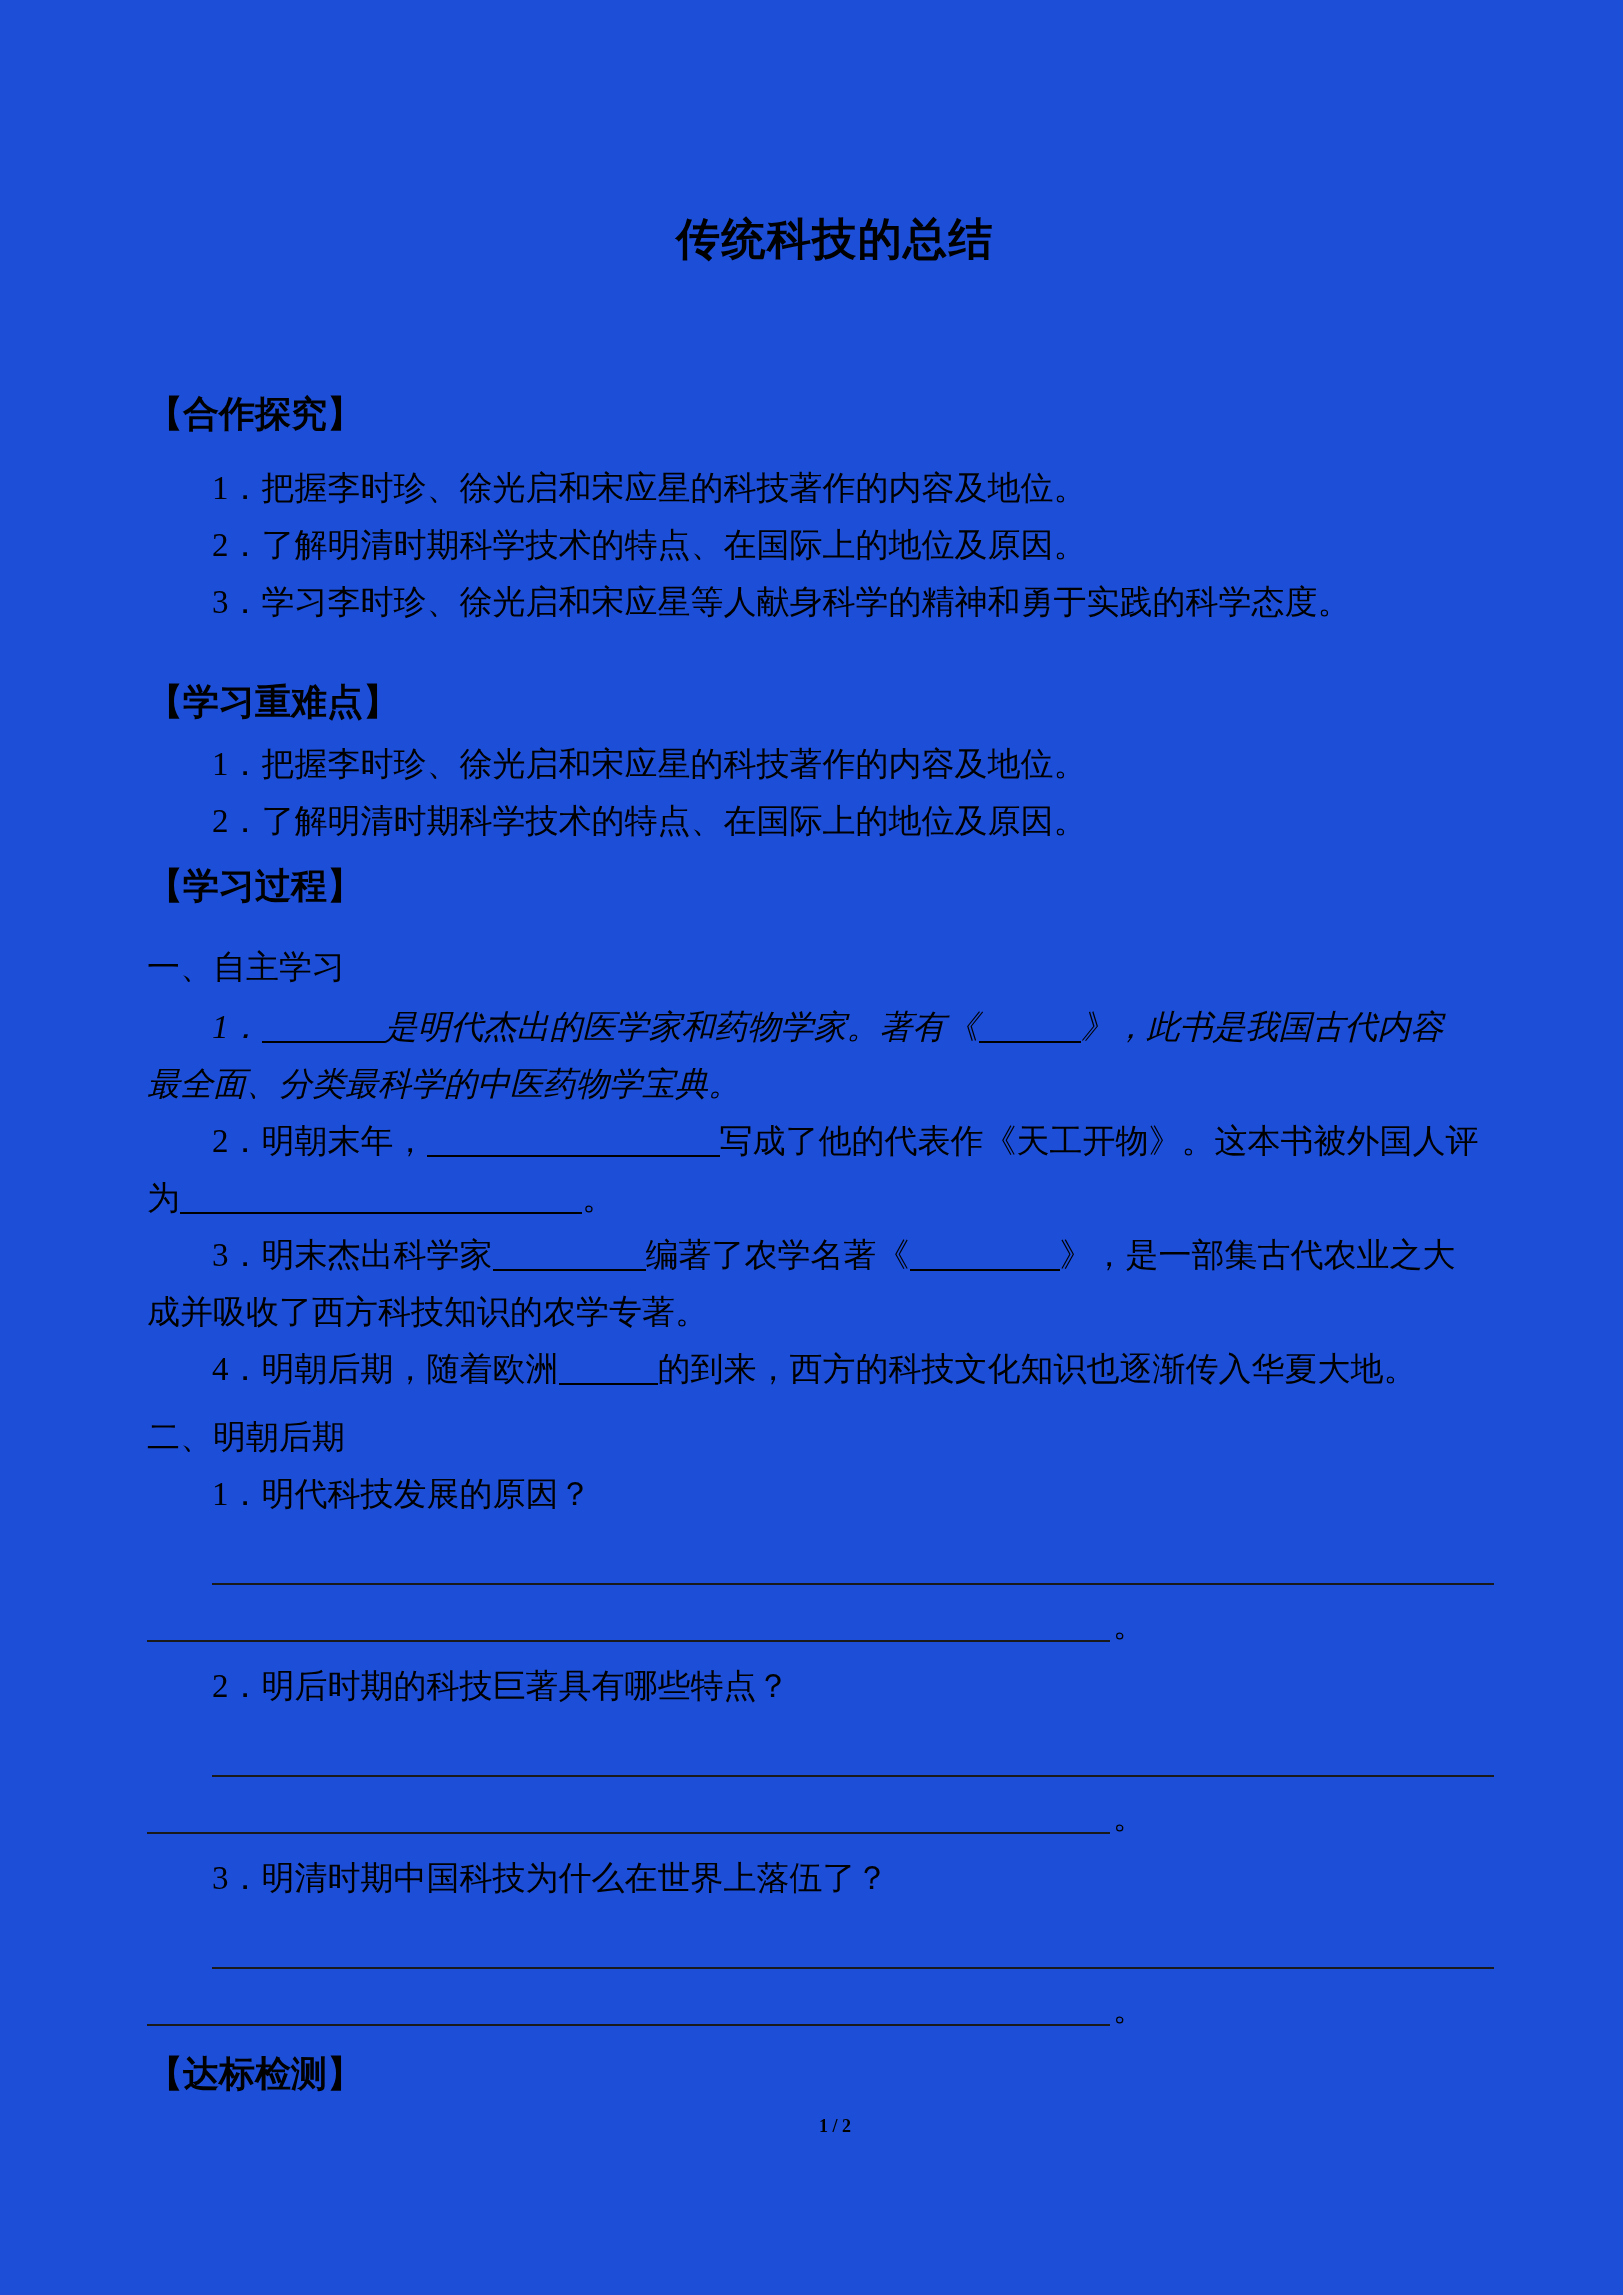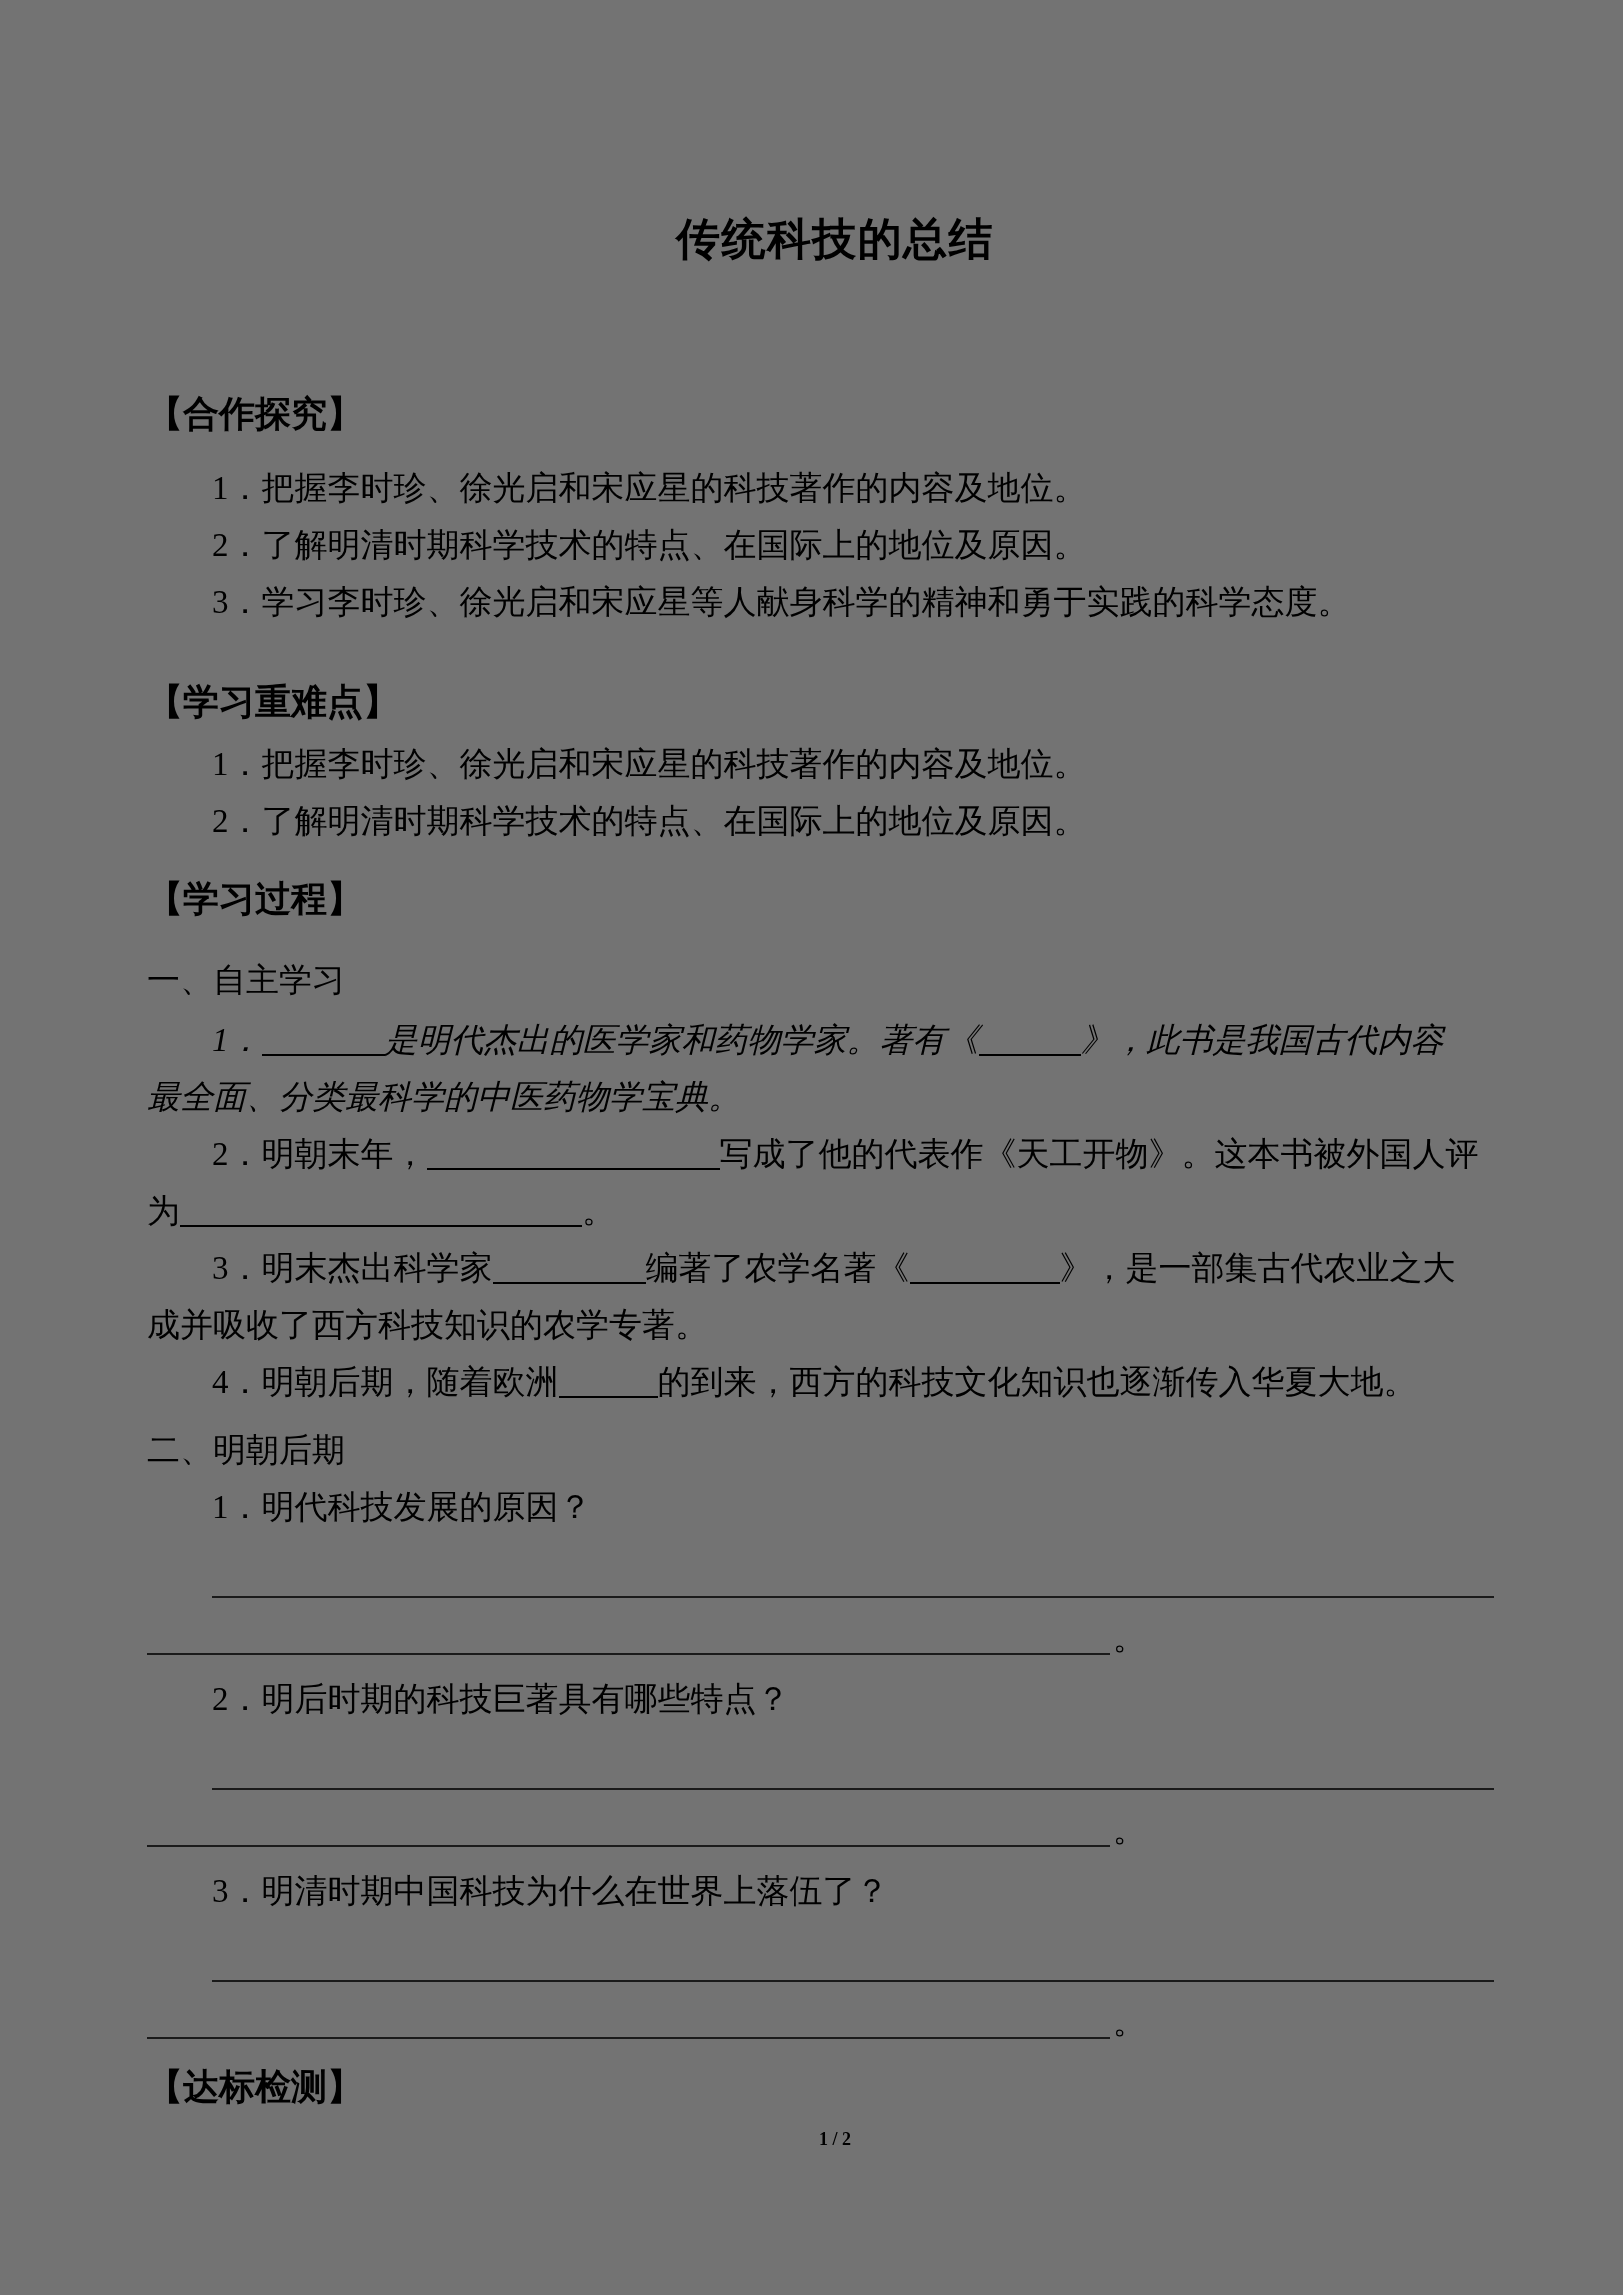--- a/index.html
+++ b/index.html
@@ -1,30 +1,30 @@
 <!DOCTYPE html>
 <html style="font-size:11px"><head>
 <meta charset="utf-8">
 <style>
   html,body{margin:0;padding:0;background:#e8e8e8;}
   .page{
-    width:1623px;height:2295px;background:#737373;color:#000;
+    width:1623px;height:2295px;background:#1d4ed8;color:#000;
     font-family:"Liberation Serif","DejaVu Serif",serif;
     position:relative;box-sizing:border-box;
     padding:215px 100px 0 147px;overflow:hidden;margin:0 auto;
   }
   .doc-title{font-size:44px;font-weight:bold;text-align:center;line-height:49px;letter-spacing:1.4px;}
   .sec-h{font-size:36px;font-weight:bold;line-height:55px;}
   .line{font-size:33px;line-height:57px;white-space:nowrap;}
   .indent{padding-left:65px;}
   .mt-obj{margin-top:123px;}
   .mt-objlist{margin-top:17.7px;}
   .mt-kp{margin-top:44px;}
   .mt-kplist{margin-top:6.8px;}
-  .mt-proc{margin-top:22px;}
+  .mt-proc{margin-top:9px;}
   .mt-sub{margin-top:24.5px;font-family:Liberation Serif, serif;}
   .mt-p1{margin-top:2.7px;font-style:italic;}
   .mt-coop{margin-top:11px;}
   .mt-dabiao{margin-top:20.5px;}
   .blank{display:inline-block;border-bottom:2.7px solid #000;height:26px;vertical-align:-5.5px;}
   .w180{width:123px}.w150{width:102px}.w430{width:293px}.w590{width:402px}
   .w225{width:153px}.w220{width:150px}.w145{width:99px}
   .ans-block{margin-top:0;}
   .ans-l1{margin-left:65px;width:1282px;height:60px;border-bottom:2.7px solid #1a1a1a;}
   .ans-l2{display:flex;align-items:flex-end;height:57px;}

